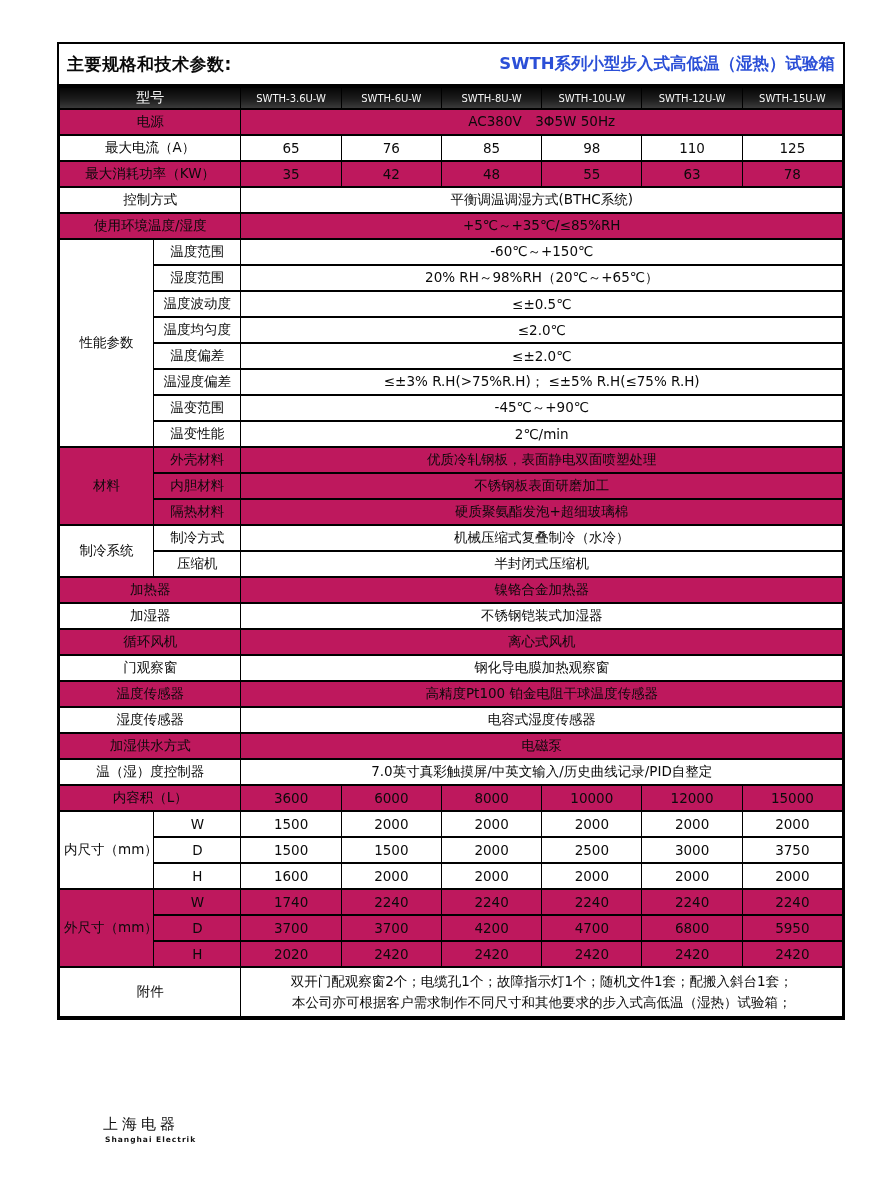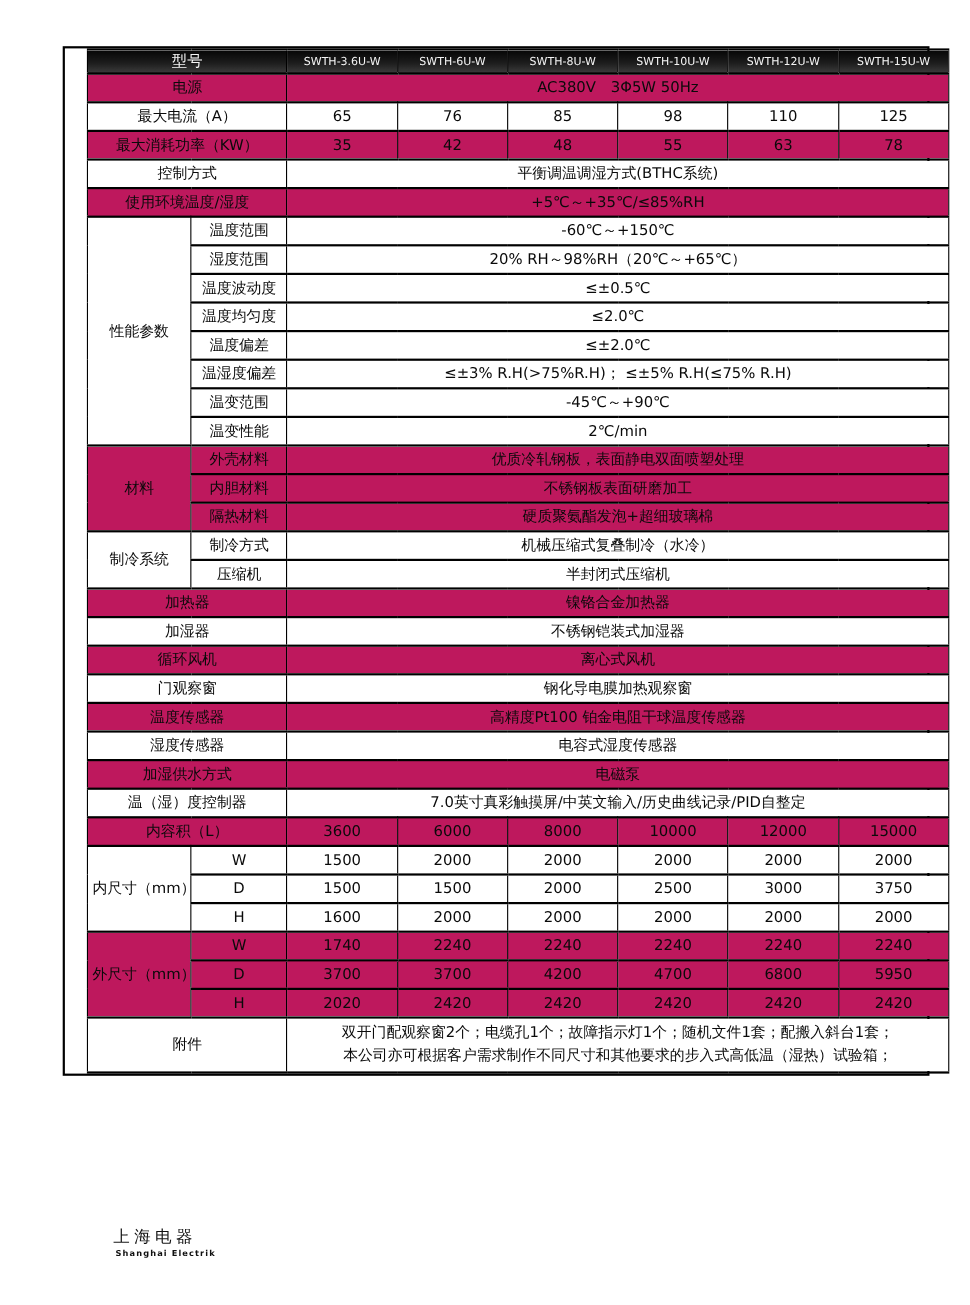--- a/index.html
+++ b/index.html
@@ -14,21 +14,20 @@
   }
   .title-bar{
     display:flex;align-items:center;height:42px;padding:0 8px;
     border-bottom:2px solid #000;box-sizing:border-box;background:#fff;
   }
   .title-left{font-size:17px;font-weight:bold;color:#0a0a0a;letter-spacing:.5px;white-space:nowrap;}
   .title-right{margin-left:auto;font-size:16.5px;font-weight:bold;white-space:nowrap;}
   table.spec{
     width:100%;border-collapse:collapse;table-layout:fixed;
     font-size:13.5px;
-    margin-left:20px;
   }
   table.spec td{
     border:1px solid #000;border-top-width:2px;border-bottom-width:2px;
     padding:1px 4px;height:26px;text-align:center;vertical-align:middle;
     overflow:hidden;white-space:nowrap;box-sizing:border-box;
   }
   td.lbl,td.glbl,td.slbl{text-align:left;padding-left:6px;}
   tr.bg-blue td{background:#A2C5E6;}
   tr.bg-white td{background:#ffffff;}
   tr.dark td{
@@ -42,20 +41,24 @@
     position:absolute;left:103px;top:1115px;width:140px;
     color:#111;user-select:none;
   }
   .logo-cn{font-size:15px;font-weight:normal;letter-spacing:4px;font-family:"DejaVu Serif","Liberation Serif",serif;}
   .logo-en{font-size:7.5px;letter-spacing:1px;margin-top:1px;padding-left:2px;font-weight:bold;}
 </style>
 <style>tr.bg-blue td{background:#be185d;}.title-right{color:#2B4FD7;}</style></head>
 <body>
 
 <div class="sheet">
+  <div class="title-bar">
+    <span class="title-left">主要规格和技术参数:</span>
+    <span class="title-right">SWTH系列小型步入式高低温（湿热）试验箱</span>
+  </div>
   <table class="spec">
     <colgroup>
       <col style="width:94px">
         <col style="width:87px">
       <col style="width:100px">
         <col style="width:100px">
         <col style="width:100px">
       <col style="width:100px">
         <col style="width:100px">
         <col style="width:100px">

